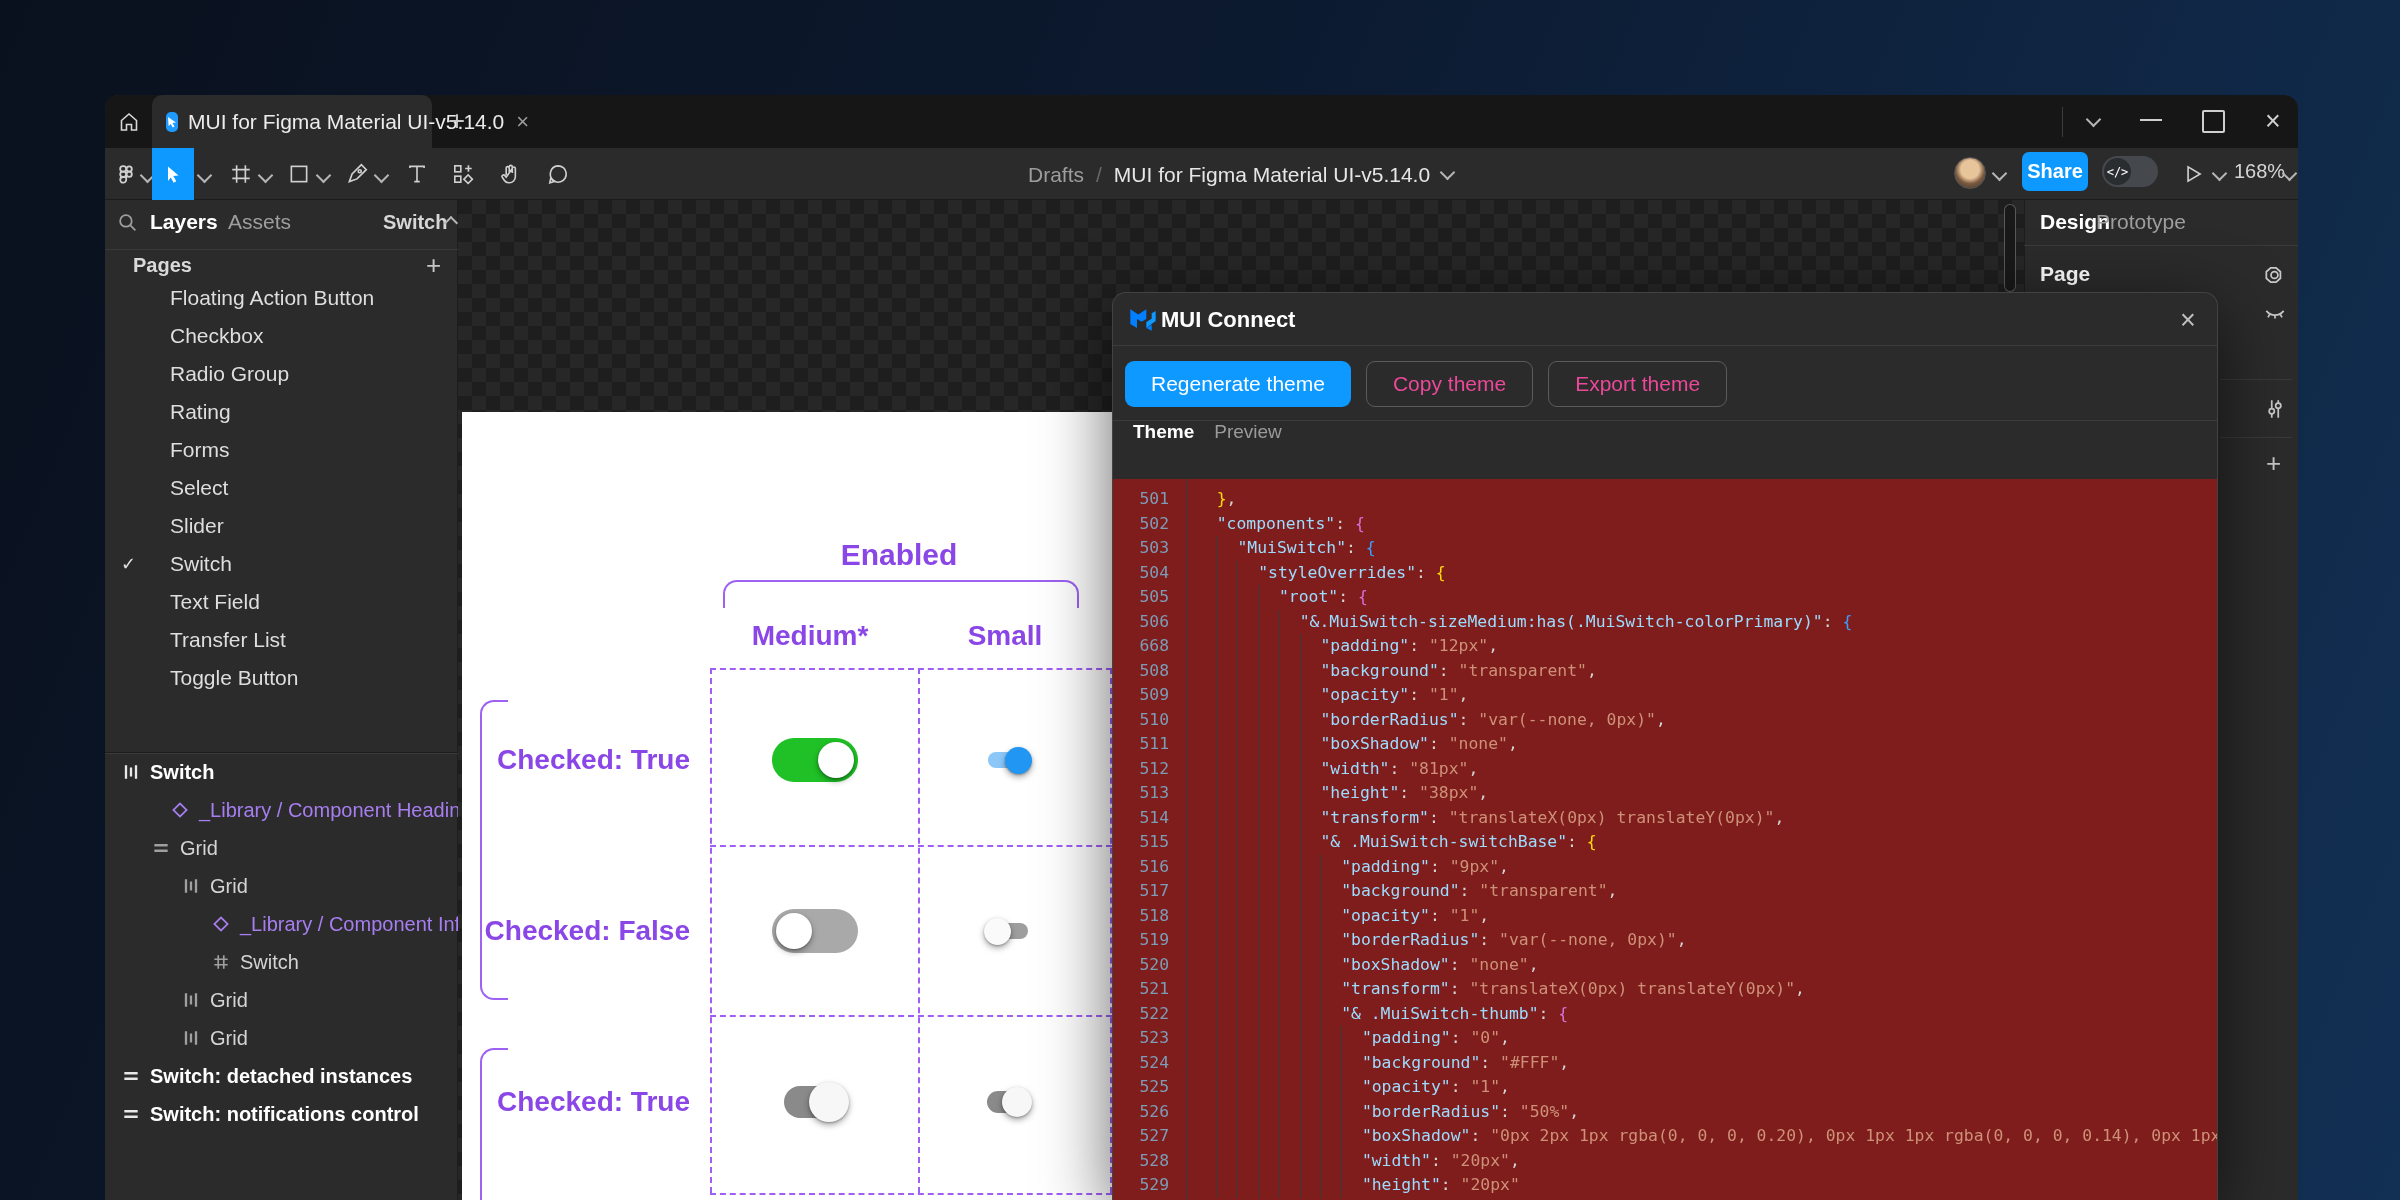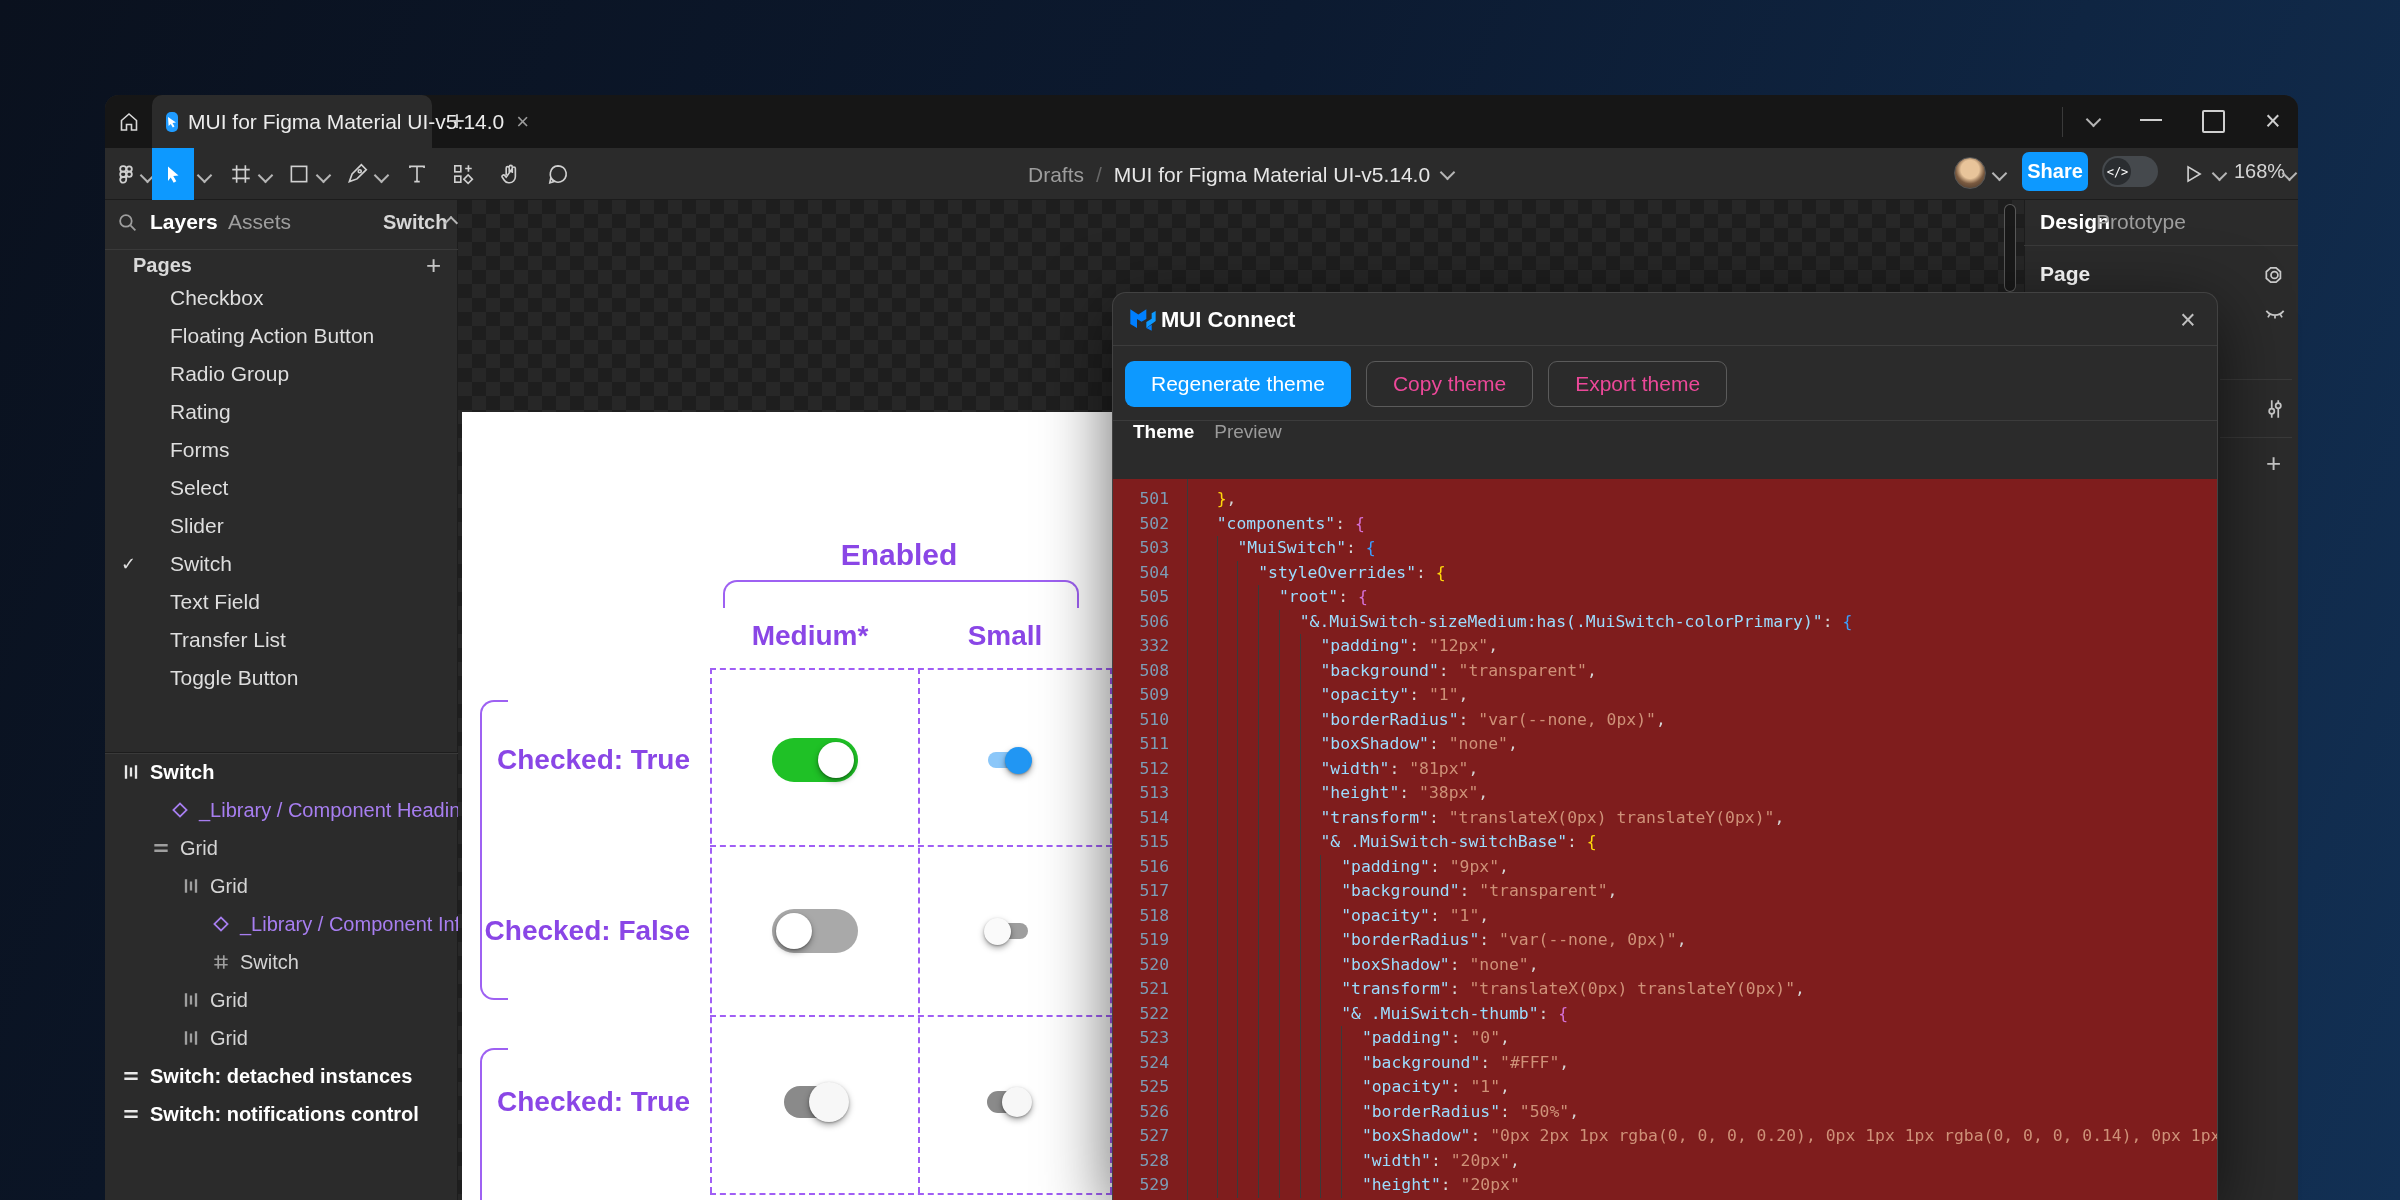--- a/index.html
+++ b/index.html
@@ -219,24 +219,24 @@
       </svg>
   </div>
   <span class="sb-tab active" style="left:150px;">Layers</span>
   <span class="sb-tab idle" style="left:228px;">Assets</span>
   <span class="abs" style="left:383px;top:211px;font-size:20px;font-weight:600;color:#d6d6d6;">Switch</span>
   <span class="abs chev up" style="left:446px;top:218px;width:8px;height:8px;"></span>
   <span class="abs pages-header">Pages</span>
   <span class="abs plusbtn" style="left:426px;top:250px;">+</span>
   <div class="abs" style="left:105px;top:279px;width:353px;">
       <div class="page-row">
+        <span class="page-label">Floating Action Button</span>
+      </div>
+      <div class="page-row">
         <span class="page-label">Checkbox</span>
-      </div>
-      <div class="page-row">
-        <span class="page-label">Floating Action Button</span>
       </div>
       <div class="page-row">
         <span class="page-label">Radio Group</span>
       </div>
       <div class="page-row">
         <span class="page-label">Rating</span>
       </div>
       <div class="page-row">
         <span class="page-label">Forms</span>
       </div>
@@ -436,21 +436,21 @@
     </div>
     <div class="code">
       <div class="gutter-sep"></div>
       <div id="code-lines" style="position:absolute;left:0;top:8px;width:100%;">
           <div class="code-line"><span class="ln">501</span><span class="ct"><span class="g first"></span><span class="tk-b1">}</span><span class="tk-p">,</span></span></div>
           <div class="code-line"><span class="ln">502</span><span class="ct"><span class="g first"></span><span class="tk-k">"components"</span><span class="tk-p">: </span><span class="tk-b2">{</span></span></div>
           <div class="code-line"><span class="ln">503</span><span class="ct"><span class="g first"></span><span class="g"></span><span class="tk-k">"MuiSwitch"</span><span class="tk-p">: </span><span class="tk-b3">{</span></span></div>
           <div class="code-line"><span class="ln">504</span><span class="ct"><span class="g first"></span><span class="g"></span><span class="g"></span><span class="tk-k">"styleOverrides"</span><span class="tk-p">: </span><span class="tk-b1">{</span></span></div>
           <div class="code-line"><span class="ln">505</span><span class="ct"><span class="g first"></span><span class="g"></span><span class="g"></span><span class="g"></span><span class="tk-k">"root"</span><span class="tk-p">: </span><span class="tk-b2">{</span></span></div>
           <div class="code-line"><span class="ln">506</span><span class="ct"><span class="g first"></span><span class="g"></span><span class="g"></span><span class="g"></span><span class="g"></span><span class="tk-k">"&amp;.MuiSwitch-sizeMedium:has(.MuiSwitch-colorPrimary)"</span><span class="tk-p">: </span><span class="tk-b3">{</span></span></div>
-          <div class="code-line"><span class="ln">332</span><span class="ct"><span class="g first"></span><span class="g"></span><span class="g"></span><span class="g"></span><span class="g"></span><span class="g"></span><span class="tk-k">"padding"</span><span class="tk-p">: </span><span class="tk-s">"12px"</span><span class="tk-p">,</span></span></div>
+          <div class="code-line"><span class="ln">668</span><span class="ct"><span class="g first"></span><span class="g"></span><span class="g"></span><span class="g"></span><span class="g"></span><span class="g"></span><span class="tk-k">"padding"</span><span class="tk-p">: </span><span class="tk-s">"12px"</span><span class="tk-p">,</span></span></div>
           <div class="code-line"><span class="ln">508</span><span class="ct"><span class="g first"></span><span class="g"></span><span class="g"></span><span class="g"></span><span class="g"></span><span class="g"></span><span class="tk-k">"background"</span><span class="tk-p">: </span><span class="tk-s">"transparent"</span><span class="tk-p">,</span></span></div>
           <div class="code-line"><span class="ln">509</span><span class="ct"><span class="g first"></span><span class="g"></span><span class="g"></span><span class="g"></span><span class="g"></span><span class="g"></span><span class="tk-k">"opacity"</span><span class="tk-p">: </span><span class="tk-s">"1"</span><span class="tk-p">,</span></span></div>
           <div class="code-line"><span class="ln">510</span><span class="ct"><span class="g first"></span><span class="g"></span><span class="g"></span><span class="g"></span><span class="g"></span><span class="g"></span><span class="tk-k">"borderRadius"</span><span class="tk-p">: </span><span class="tk-s">"var(--none, 0px)"</span><span class="tk-p">,</span></span></div>
           <div class="code-line"><span class="ln">511</span><span class="ct"><span class="g first"></span><span class="g"></span><span class="g"></span><span class="g"></span><span class="g"></span><span class="g"></span><span class="tk-k">"boxShadow"</span><span class="tk-p">: </span><span class="tk-s">"none"</span><span class="tk-p">,</span></span></div>
           <div class="code-line"><span class="ln">512</span><span class="ct"><span class="g first"></span><span class="g"></span><span class="g"></span><span class="g"></span><span class="g"></span><span class="g"></span><span class="tk-k">"width"</span><span class="tk-p">: </span><span class="tk-s">"81px"</span><span class="tk-p">,</span></span></div>
           <div class="code-line"><span class="ln">513</span><span class="ct"><span class="g first"></span><span class="g"></span><span class="g"></span><span class="g"></span><span class="g"></span><span class="g"></span><span class="tk-k">"height"</span><span class="tk-p">: </span><span class="tk-s">"38px"</span><span class="tk-p">,</span></span></div>
           <div class="code-line"><span class="ln">514</span><span class="ct"><span class="g first"></span><span class="g"></span><span class="g"></span><span class="g"></span><span class="g"></span><span class="g"></span><span class="tk-k">"transform"</span><span class="tk-p">: </span><span class="tk-s">"translateX(0px) translateY(0px)"</span><span class="tk-p">,</span></span></div>
           <div class="code-line"><span class="ln">515</span><span class="ct"><span class="g first"></span><span class="g"></span><span class="g"></span><span class="g"></span><span class="g"></span><span class="g"></span><span class="tk-k">"&amp; .MuiSwitch-switchBase"</span><span class="tk-p">: </span><span class="tk-b1">{</span></span></div>
           <div class="code-line"><span class="ln">516</span><span class="ct"><span class="g first"></span><span class="g"></span><span class="g"></span><span class="g"></span><span class="g"></span><span class="g"></span><span class="g"></span><span class="tk-k">"padding"</span><span class="tk-p">: </span><span class="tk-s">"9px"</span><span class="tk-p">,</span></span></div>
           <div class="code-line"><span class="ln">517</span><span class="ct"><span class="g first"></span><span class="g"></span><span class="g"></span><span class="g"></span><span class="g"></span><span class="g"></span><span class="g"></span><span class="tk-k">"background"</span><span class="tk-p">: </span><span class="tk-s">"transparent"</span><span class="tk-p">,</span></span></div>

